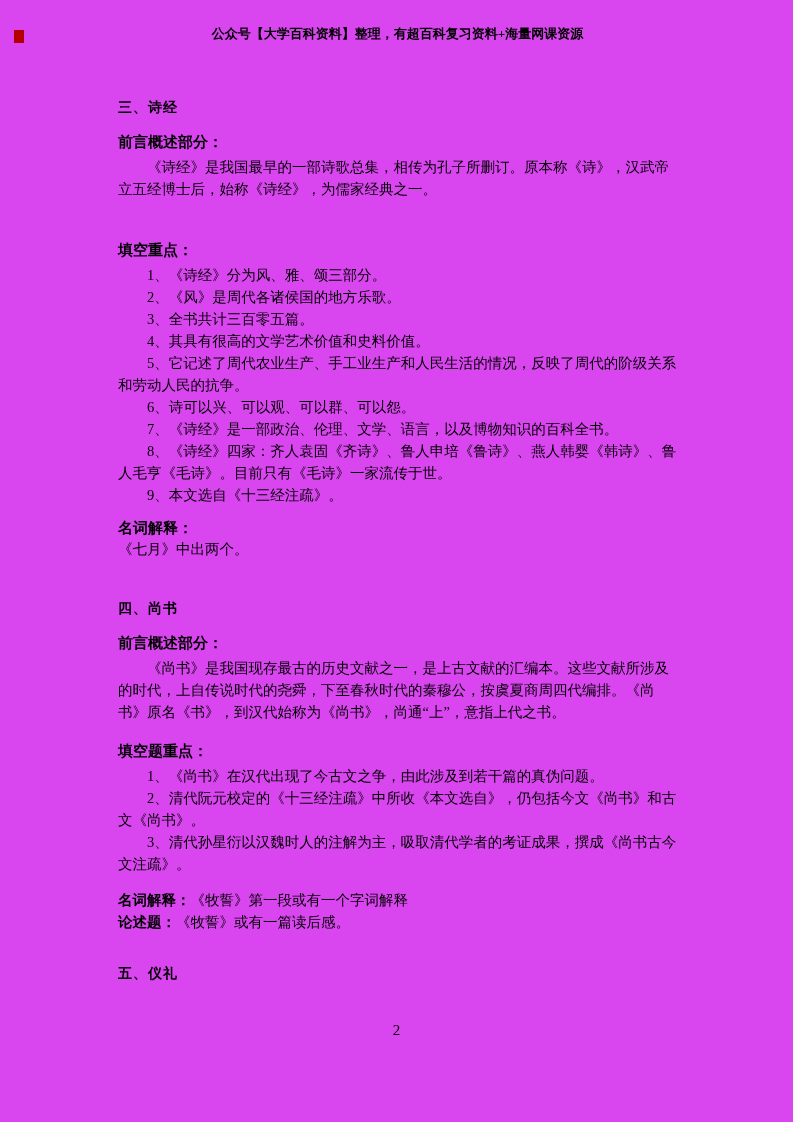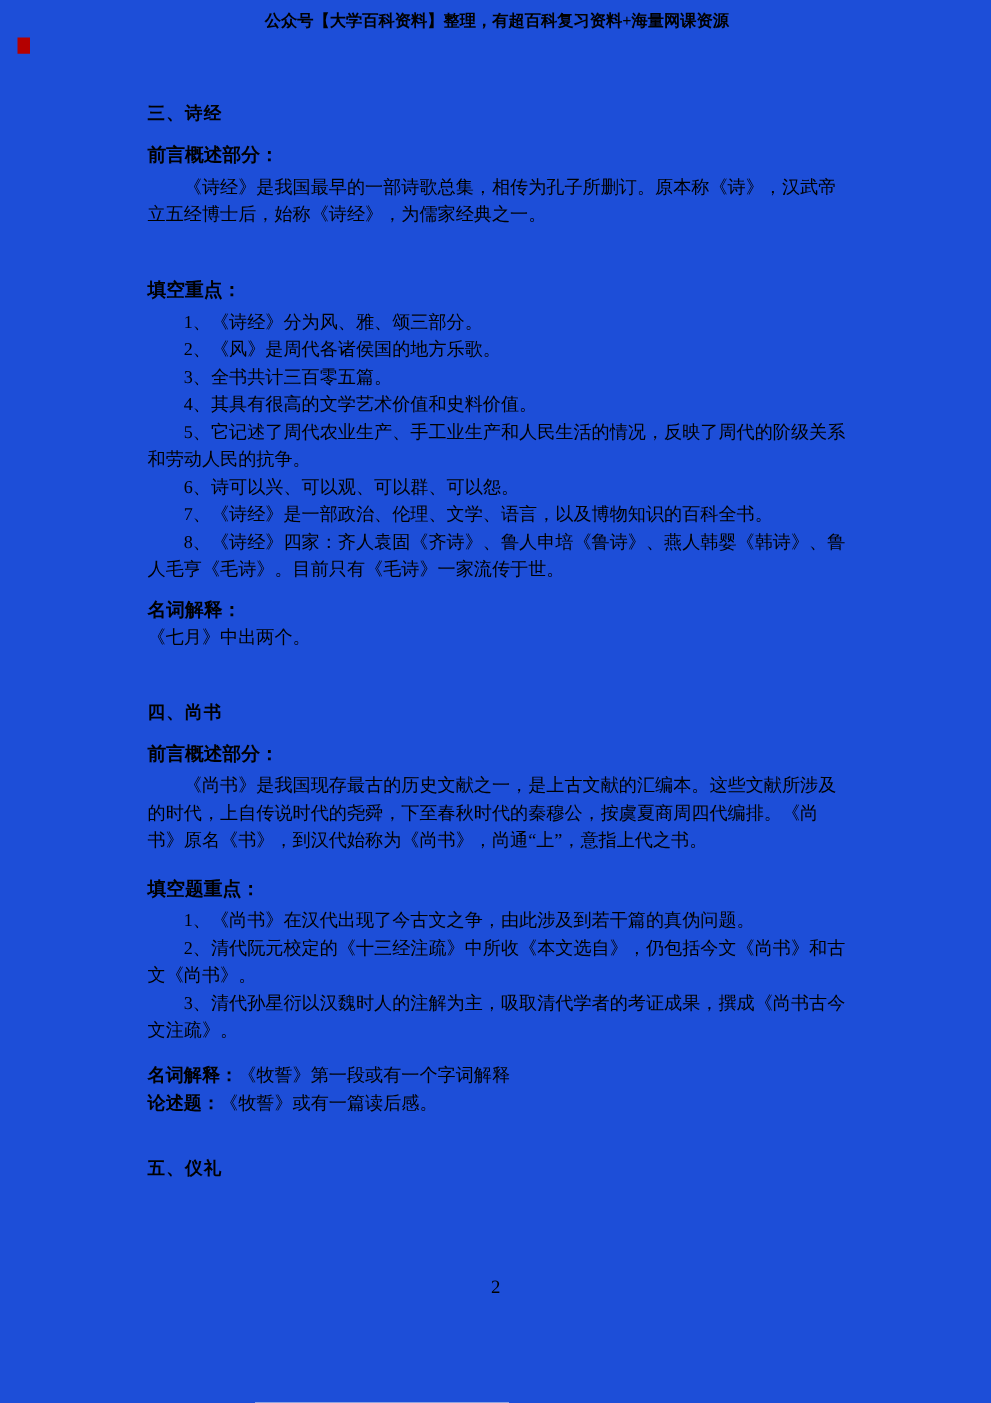--- a/index.html
+++ b/index.html
@@ -1,22 +1,22 @@
 <!DOCTYPE html>
 <html><head>
 <meta charset="utf-8">
 <style>
   html,body{margin:0;padding:0;background:#e8e8e8;}
   .page{
     position:relative;
     width:793px;height:1122px;
     margin:0 auto;
-    background:#1d4ed8;
+    background:#d946ef;
     box-sizing:border-box;
-    padding:8px 116px 0 118px;
+    padding:25px 116px 0 118px;
     font-family:"Liberation Serif","DejaVu Serif",serif;
     color:#000;
     overflow:hidden;
   }
   .header{font-size:13px;font-weight:700;text-align:center;white-space:nowrap;}
   .stamp{position:absolute;left:14px;top:30px;width:10px;height:13px;background:#b40000;}
   h1{font-size:14px;font-weight:700;margin:0;letter-spacing:1px;}
   .h-shijing{margin-top:56px;}
   .h-shangshu{margin-top:40px;}
   .h-yili{margin-top:32px;}
@@ -50,20 +50,21 @@
   <div class="label label-gap">填空重点：</div>
   <div class="items">
     <p class="para item"><span>1、《诗经》分为风、雅、颂三部分。</span></p>
     <p class="para item"><span>2、《风》是周代各诸侯国的地方乐歌。</span></p>
     <p class="para item"><span>3、全书共计三百零五篇。</span></p>
     <p class="para item"><span>4、其具有很高的文学艺术价值和史料价值。</span></p>
     <p class="para item"><span>5、它记述了周代农业生产、手工业生产和人民生活的情况，反映了周代的阶级关系和劳动人民的抗争。</span></p>
     <p class="para item"><span>6、诗可以兴、可以观、可以群、可以怨。</span></p>
     <p class="para item"><span>7、《诗经》是一部政治、伦理、文学、语言，以及博物知识的百科全书。</span></p>
     <p class="para item"><span>8、《诗经》四家：齐人袁固《齐诗》、鲁人申培《鲁诗》、燕人韩婴《韩诗》、鲁人毛亨《毛诗》。目前只有《毛诗》一家流传于世。</span></p>
+    <p class="para item"><span>9、本文选自《十三经注疏》。</span></p>
   </div>
 
   <div class="label label-gap-xs">名词解释：</div>
   <p class="line">《七月》中出两个。</p>
 
   <h1 class="h-shangshu">四、尚书</h1>
 
   <div class="label">前言概述部分：</div>
   <p class="para"><span>《尚书》是我国现</span><span class="u">存最古的历史文献之一，</span><span>是上古文献的汇编本。这些文献所涉及的时代，</span><span class="u">上自传说时代的尧舜，下至春秋时代的秦穆公，</span><span>按虞夏商周四代编排。</span><span class="u">《尚书》原名《书》，到汉代始称为《尚书》，尚通“上”，意指上代之书。&nbsp;&nbsp;</span></p>
 

